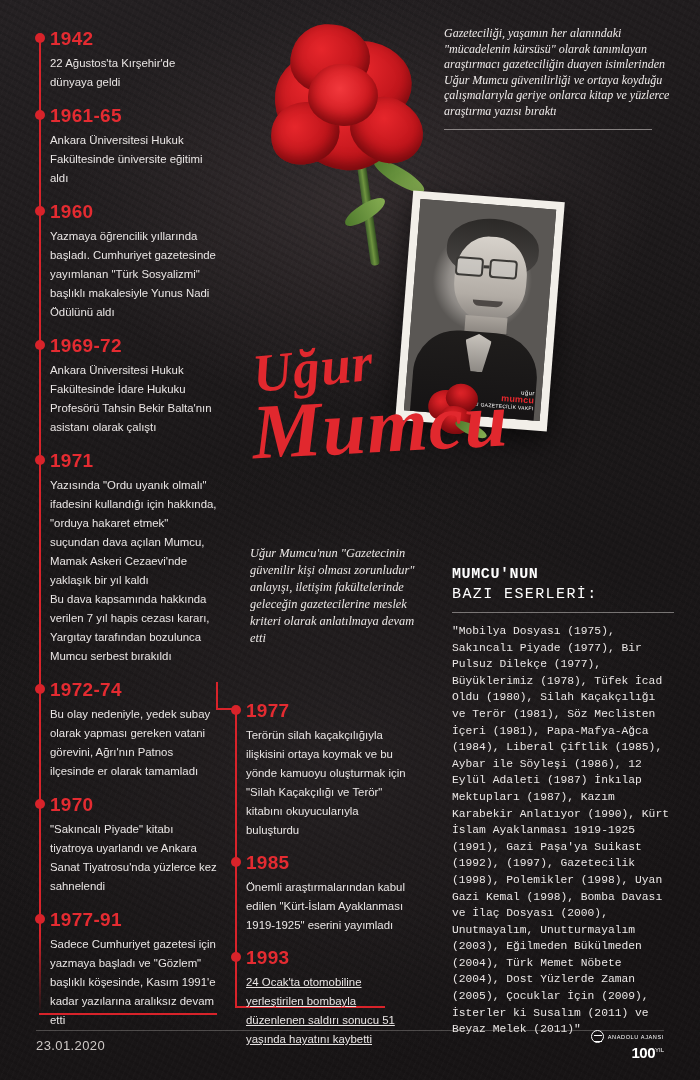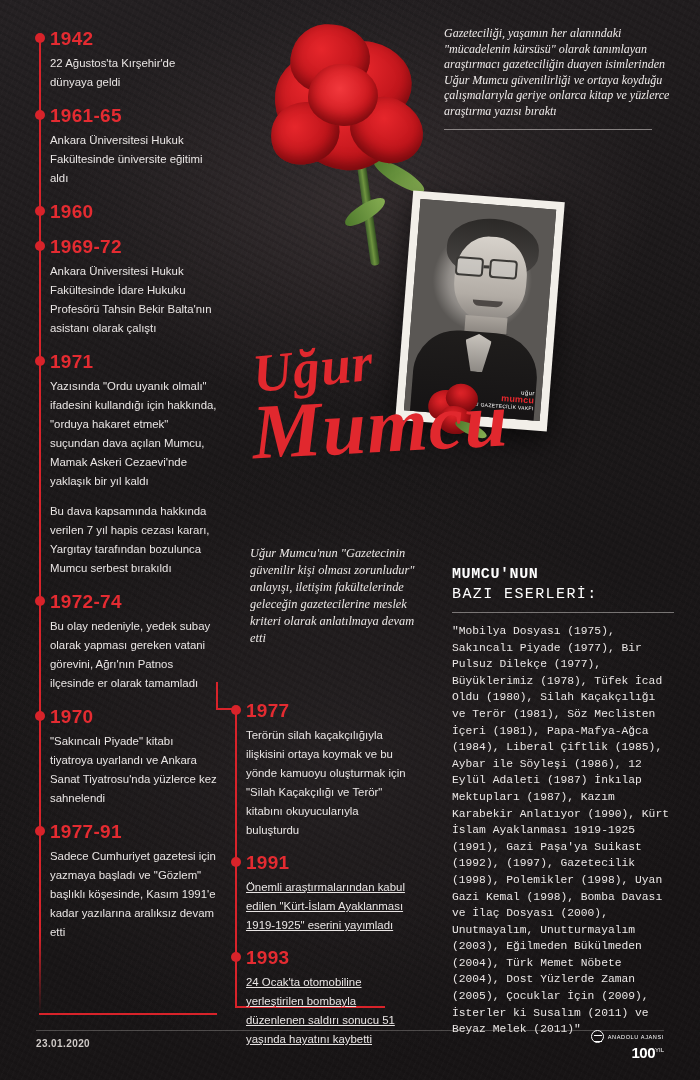--- a/index.html
+++ b/index.html
@@ -58,21 +58,21 @@
     font-size: 19px;
     letter-spacing: .3px;
     margin-bottom: 4px;
   }
   .tl-text {
     color: #e9e5e4;
     font-size: 11.4px;
     line-height: 19px;
     max-width: 168px;
   }
-  .tl-text.sub { margin-top: 11px; }
+  .tl-text.sub { }
 
   
   .timeline2 {
     position: absolute;
     left: 232px; top: 700px;
     width: 180px;
   }
   .tl2-line {
     position: absolute;
     left: 3px; top: 8px;
@@ -277,23 +277,22 @@
   .footer-rule {
     position: absolute;
     left: 36px; top: 1030px;
     width: 628px; height: 1px;
     background: rgba(220,215,212,0.28);
   }
   .footer-date {
     position: absolute;
     left: 36px; top: 1038px;
     color: #cfcac7;
-    font-size: 10px;
+    font-size: 13px;
     letter-spacing: .4px;
-    font-weight: bold;
   }
   .logo {
     position: absolute;
     right: 36px; top: 1030px;
     text-align: right;
     color: #ffffff;
   }
   .logo-top { display: flex; align-items: center; justify-content: flex-end; gap: 4px; }
   .logo-mark {
     width: 13px; height: 13px; border-radius: 50%;
@@ -376,20 +375,21 @@
 
     <div class="tl-item">
       <span class="tl-dot"></span>
       <div class="tl-year">1961-65</div>
       <div class="tl-text">Ankara Üniversitesi Hukuk Fakültesinde üniversite eğitimi aldı</div>
     </div>
 
     <div class="tl-item">
       <span class="tl-dot"></span>
       <div class="tl-year">1960</div>
+      <div class="tl-text">Yazmaya öğrencilik yıllarında başladı. Cumhuriyet gazetesinde yayımlanan "Türk Sosyalizmi" başlıklı makalesiyle Yunus Nadi Ödülünü aldı</div>
     </div>
 
     <div class="tl-item">
       <span class="tl-dot"></span>
       <div class="tl-year">1969-72</div>
       <div class="tl-text">Ankara Üniversitesi Hukuk Fakültesinde İdare Hukuku Profesörü Tahsin Bekir Balta'nın asistanı olarak çalıştı</div>
     </div>
 
     <div class="tl-item">
       <span class="tl-dot"></span>
@@ -424,22 +424,22 @@
     <div class="tl2-foot"></div>
 
     <div class="tl-item" style="margin-bottom:12px;">
       <span class="tl-dot"></span>
       <div class="tl-year">1977</div>
       <div class="tl-text" style="max-width:160px;">Terörün silah kaçakçılığıyla ilişkisini ortaya koymak ve bu yönde kamuoyu oluşturmak için  "Silah Kaçakçılığı ve Terör" kitabını okuyucularıyla buluşturdu</div>
     </div>
 
     <div class="tl-item" style="margin-bottom:12px;">
       <span class="tl-dot"></span>
-      <div class="tl-year">1991</div>
-      <div class="tl-text" style="max-width:160px;text-decoration:underline;">Önemli araştırmalarından kabul edilen "Kürt-İslam Ayaklanması 1919-1925" eserini yayımladı</div>
+      <div class="tl-year">1985</div>
+      <div class="tl-text" style="max-width:160px;">Önemli araştırmalarından kabul edilen "Kürt-İslam Ayaklanması 1919-1925" eserini yayımladı</div>
     </div>
 
     <div class="tl-item">
       <span class="tl-dot"></span>
       <div class="tl-year">1993</div>
       <div class="tl-text" style="max-width:160px;text-decoration:underline;">24 Ocak'ta otomobiline yerleştirilen bombayla düzenlenen saldırı sonucu 51 yaşında hayatını kaybetti</div>
     </div>
   </div>
 
   <div class="quote-mid">Uğur Mumcu'nun "Gazetecinin güvenilir kişi olması zorunludur" anlayışı, iletişim fakültelerinde geleceğin gazetecilerine meslek kriteri olarak anlatılmaya devam etti</div>

